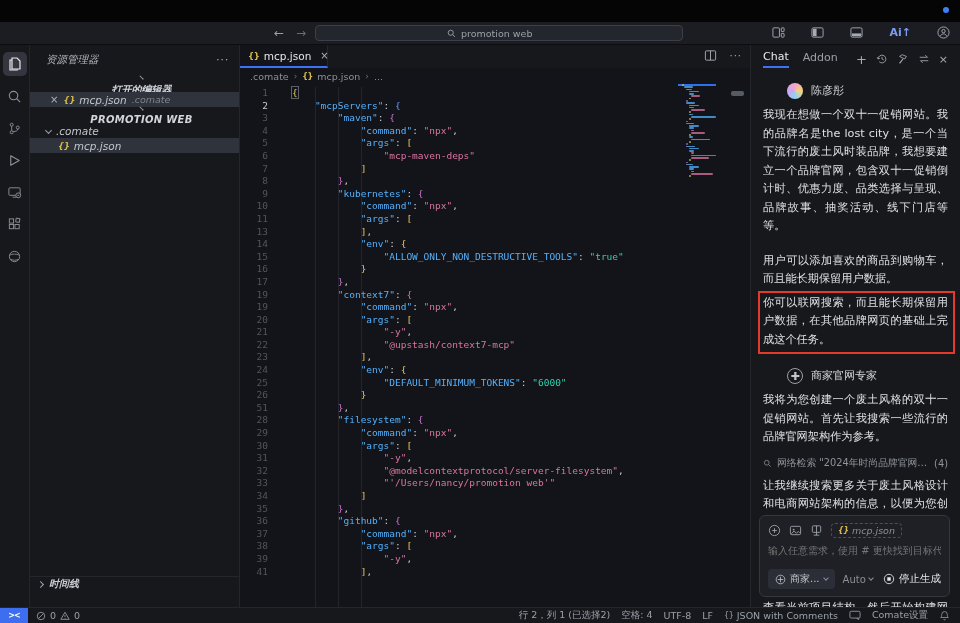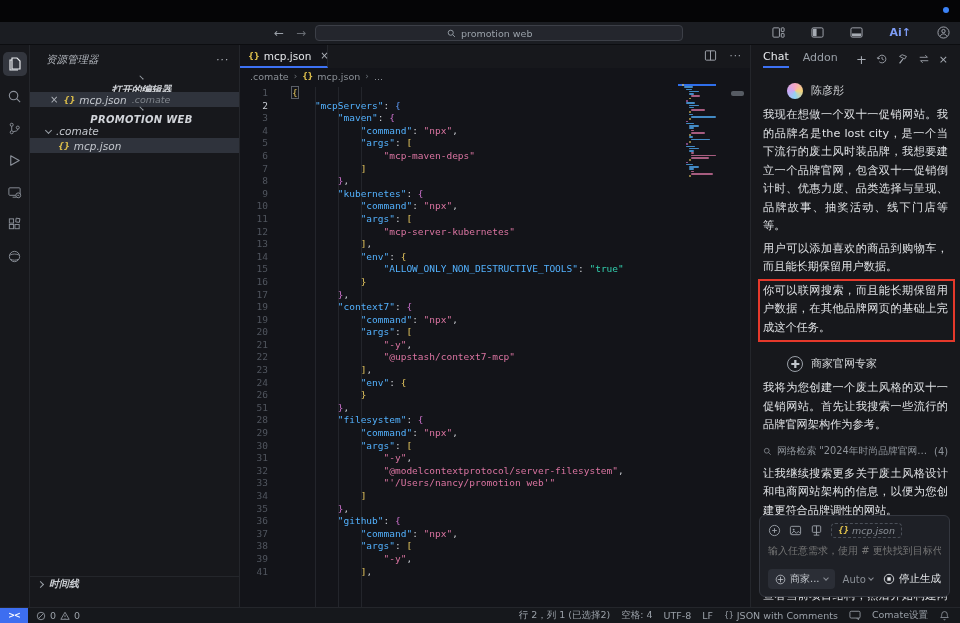--- a/index.html
+++ b/index.html
@@ -263,33 +263,33 @@
         <div class="cl"><span class="ln act">2</span><span class="ct"><span class="p">    </span><span class="k">"mcpServers"</span><span class="p">: </span><span class="b">{</span></span></div>
         <div class="cl"><span class="ln">3</span><span class="ct"><span class="p">        </span><span class="k">"maven"</span><span class="p">: </span><span class="m">{</span></span></div>
         <div class="cl"><span class="ln">4</span><span class="ct"><span class="p">            </span><span class="k">"command"</span><span class="p">: </span><span class="s">"npx"</span><span class="p">,</span></span></div>
         <div class="cl"><span class="ln">5</span><span class="ct"><span class="p">            </span><span class="k">"args"</span><span class="p">: </span><span class="g">[</span></span></div>
         <div class="cl"><span class="ln">6</span><span class="ct"><span class="p">                </span><span class="s">"mcp-maven-deps"</span></span></div>
         <div class="cl"><span class="ln">7</span><span class="ct"><span class="p">            </span><span class="g">]</span></span></div>
         <div class="cl"><span class="ln">8</span><span class="ct"><span class="p">        </span><span class="m">}</span><span class="p">,</span></span></div>
         <div class="cl"><span class="ln">9</span><span class="ct"><span class="p">        </span><span class="k">"kubernetes"</span><span class="p">: </span><span class="m">{</span></span></div>
         <div class="cl"><span class="ln">10</span><span class="ct"><span class="p">            </span><span class="k">"command"</span><span class="p">: </span><span class="s">"npx"</span><span class="p">,</span></span></div>
         <div class="cl"><span class="ln">11</span><span class="ct"><span class="p">            </span><span class="k">"args"</span><span class="p">: </span><span class="g">[</span></span></div>
-        <div class="cl"><span class="ln">12</span><span class="ct"><span class="p">                </span><span class="s">"mcp-server-kubernetes"</span></span></div>
         <div class="cl"><span class="ln">13</span><span class="ct"><span class="p">            </span><span class="g">]</span><span class="p">,</span></span></div>
         <div class="cl"><span class="ln">14</span><span class="ct"><span class="p">            </span><span class="k">"env"</span><span class="p">: </span><span class="g">{</span></span></div>
         <div class="cl"><span class="ln">15</span><span class="ct"><span class="p">                </span><span class="k">"ALLOW_ONLY_NON_DESTRUCTIVE_TOOLS"</span><span class="p">: </span><span class="t">"true"</span></span></div>
         <div class="cl"><span class="ln">16</span><span class="ct"><span class="p">            </span><span class="g">}</span></span></div>
         <div class="cl"><span class="ln">17</span><span class="ct"><span class="p">        </span><span class="m">}</span><span class="p">,</span></span></div>
         <div class="cl"><span class="ln">19</span><span class="ct"><span class="p">        </span><span class="k">"context7"</span><span class="p">: </span><span class="m">{</span></span></div>
         <div class="cl"><span class="ln">19</span><span class="ct"><span class="p">            </span><span class="k">"command"</span><span class="p">: </span><span class="s">"npx"</span><span class="p">,</span></span></div>
         <div class="cl"><span class="ln">20</span><span class="ct"><span class="p">            </span><span class="k">"args"</span><span class="p">: </span><span class="g">[</span></span></div>
         <div class="cl"><span class="ln">21</span><span class="ct"><span class="p">                </span><span class="s">"-y"</span><span class="p">,</span></span></div>
         <div class="cl"><span class="ln">22</span><span class="ct"><span class="p">                </span><span class="s">"@upstash/context7-mcp"</span></span></div>
         <div class="cl"><span class="ln">23</span><span class="ct"><span class="p">            </span><span class="g">]</span><span class="p">,</span></span></div>
         <div class="cl"><span class="ln">24</span><span class="ct"><span class="p">            </span><span class="k">"env"</span><span class="p">: </span><span class="g">{</span></span></div>
+        <div class="cl"><span class="ln">25</span><span class="ct"><span class="p">                </span><span class="k">"DEFAULT_MINIMUM_TOKENS"</span><span class="p">: </span><span class="t">"6000"</span></span></div>
         <div class="cl"><span class="ln">26</span><span class="ct"><span class="p">            </span><span class="g">}</span></span></div>
         <div class="cl"><span class="ln">51</span><span class="ct"><span class="p">        </span><span class="m">}</span><span class="p">,</span></span></div>
         <div class="cl"><span class="ln">28</span><span class="ct"><span class="p">        </span><span class="k">"filesystem"</span><span class="p">: </span><span class="m">{</span></span></div>
         <div class="cl"><span class="ln">29</span><span class="ct"><span class="p">            </span><span class="k">"command"</span><span class="p">: </span><span class="s">"npx"</span><span class="p">,</span></span></div>
         <div class="cl"><span class="ln">30</span><span class="ct"><span class="p">            </span><span class="k">"args"</span><span class="p">: </span><span class="g">[</span></span></div>
         <div class="cl"><span class="ln">31</span><span class="ct"><span class="p">                </span><span class="s">"-y"</span><span class="p">,</span></span></div>
         <div class="cl"><span class="ln">32</span><span class="ct"><span class="p">                </span><span class="s">"@modelcontextprotocol/server-filesystem"</span><span class="p">,</span></span></div>
         <div class="cl"><span class="ln">33</span><span class="ct"><span class="p">                </span><span class="s">"'/Users/nancy/promotion web'"</span></span></div>
         <div class="cl"><span class="ln">34</span><span class="ct"><span class="p">            </span><span class="g">]</span></span></div>
         <div class="cl"><span class="ln">35</span><span class="ct"><span class="p">        </span><span class="m">}</span><span class="p">,</span></span></div>
@@ -364,21 +364,21 @@
           </svg>
         <span style="font-size:11px;">×</span>
       </div>
     </div>
     <div id="chat-body">
       <div class="who">
         <span class="avatar"></span>
         <span>陈彦彤</span>
       </div>
       <div class="msg">我现在想做一个双十一促销网站。我的品牌名是the lost city，是一个当下流行的废土风时装品牌，我想要建立一个品牌官网，包含双十一促销倒计时、优惠力度、品类选择与呈现、品牌故事、抽奖活动、线下门店等等。</div>
-      <div class="msg" style="margin-top:4px;">用户可以添加喜欢的商品到购物车，而且能长期保留用户数据。</div>
+      <div class="msg" style="margin-top:16px;">用户可以添加喜欢的商品到购物车，而且能长期保留用户数据。</div>
       <div class="redbox">
         <div class="msg">你可以联网搜索，而且能长期保留用户数据，在其他品牌网页的基础上完成这个任务。</div>
       </div>
       <div class="who" style="margin-top:14px;">
         <span class="agent-avatar">✚</span>
         <span>商家官网专家</span>
       </div>
       <div class="msg">我将为您创建一个废土风格的双十一促销网站。首先让我搜索一些流行的品牌官网架构作为参考。</div>
       <div class="srch">
         <svg width="9" height="9" viewBox="0 0 12 12">

